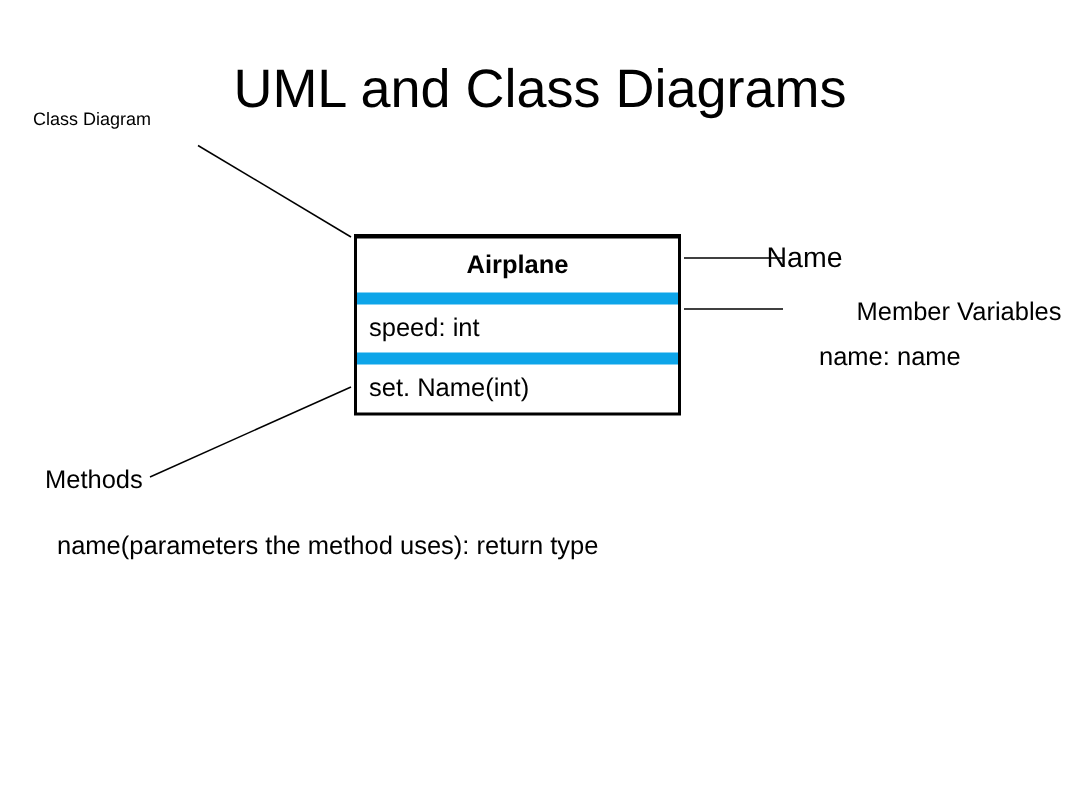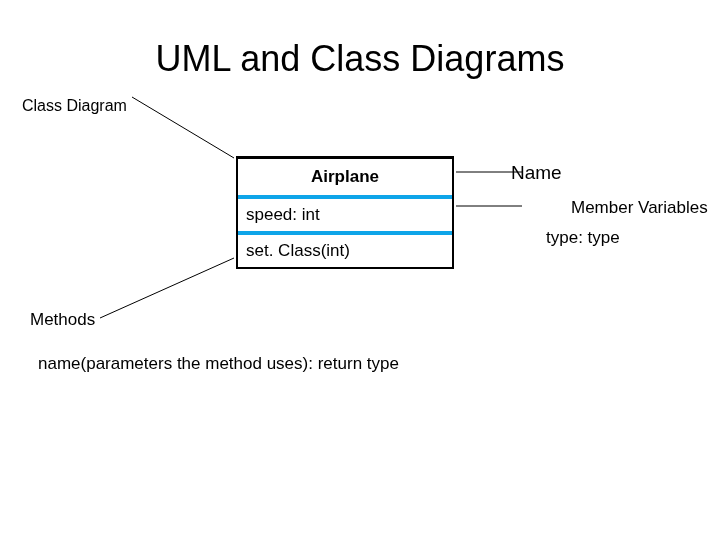--- a/index.html
+++ b/index.html
@@ -20,36 +20,36 @@
       top: 18px;
       left: 0;
       width: 720px;
       text-align: center;
       font-size: 36px;
       font-weight: normal;
       margin-top: 20px;
     }
     .label-class-diagram {
       position: absolute;
-      top: 97px;
+      top: 72px;
       left: 22px;
-      font-size: 16px;
+      font-size: 12px;
       text-align: center;
     }
     .uml-box {
       position: absolute;
       top: 156px;
       left: 236px;
       width: 218px;
       border: 2px solid #000;
       border-top: 3px solid #000;
       background: #fff;
     }
     .uml-section {
-      border-bottom: 4px solid #0ea5e9;
+      border-bottom: 8px solid #0ea5e9;
       padding: 5px 8px;
       font-size: 17px;
       line-height: 1.3;
     }
     .uml-section:last-child {
       border-bottom: none;
     }
     .uml-header {
       text-align: center;
       font-weight: bold;
@@ -97,26 +97,26 @@
 </head>
 <body>
 
 <div class="slide-title">UML and Class Diagrams</div>
 
 <div class="label-class-diagram">Class Diagram</div>
 
 <div class="uml-box">
   <div class="uml-section uml-header">Airplane</div>
   <div class="uml-section">speed: int</div>
-  <div class="uml-section">set. Class(int)</div>
+  <div class="uml-section">set. Name(int)</div>
 </div>
 
 <div class="label-name">Name</div>
 <div class="label-member-vars">Member Variables</div>
-<div class="label-name-type">type: type</div>
+<div class="label-name-type">name: name</div>
 <div class="label-methods">Methods</div>
 <div class="label-method-syntax">name(parameters the method uses): return type</div>
 
 <svg class="connectors" width="720" height="540">
   <line x1="132" y1="97" x2="234" y2="158" stroke="#000" stroke-width="1"></line>
   <line x1="456" y1="172" x2="522" y2="172" stroke="#000" stroke-width="1"></line>
   <line x1="456" y1="206" x2="522" y2="206" stroke="#000" stroke-width="1"></line>
   <line x1="100" y1="318" x2="234" y2="258" stroke="#000" stroke-width="1"></line>
 </svg>
 

